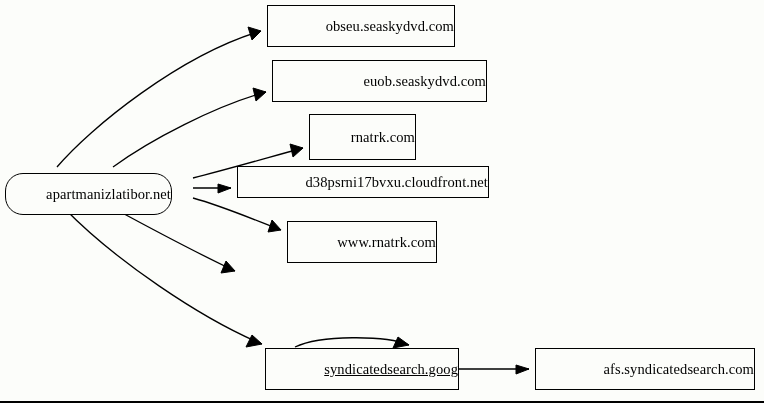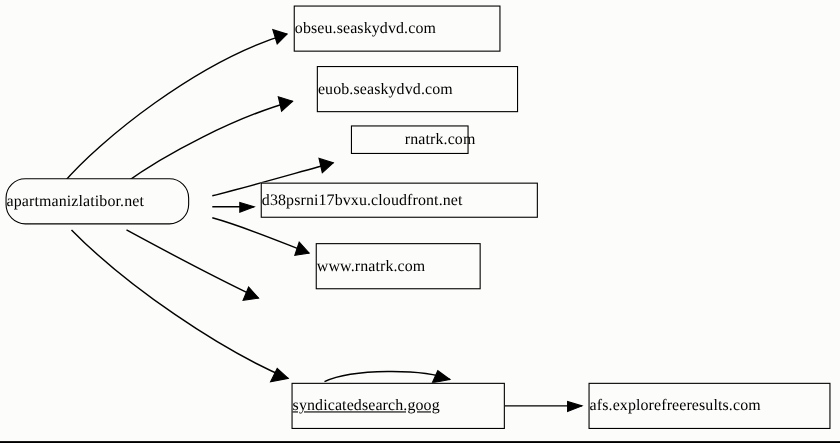--- a/index.html
+++ b/index.html
@@ -26,21 +26,21 @@
     height: 403px;
     pointer-events: none;
   }
   .node {
     position: absolute;
     box-sizing: border-box;
     background: #fcfdfa;
     border: 1px solid #000000;
     display: flex;
     align-items: center;
-    justify-content: flex-start;
+    justify-content: flex-end;
     white-space: nowrap;
   }
   .node-label {
     font-size: 14.5px;
     color: #000000;
     line-height: 1;
     letter-spacing: 0.1px;
   }
 </style>
 </head>
@@ -80,38 +80,38 @@
       <g>
         <path d="M 295,347 C 320,335 385,335 409,345" fill="none" stroke="#000000" stroke-width="1.3"></path>
         <path d="M 409,345 L 398,337 L 393,348 Z" fill="#000000" stroke="#000000" stroke-width="1"></path>
       </g>
       <g>
         <path d="M 459,369 L 529,369" fill="none" stroke="#000000" stroke-width="1.3"></path>
         <path d="M 529,369 L 516,365 L 516,374 Z" fill="#000000" stroke="#000000" stroke-width="1"></path>
       </g>
     </svg>
 
-  <div class="node" style="left: 5px; top: 162px; width: 167px; height: 42px; border-radius: 18px;">
+  <div class="node" style="left: 5px; top: 173px; width: 167px; height: 42px; border-radius: 18px;">
     <span class="node-label">apartmanizlatibor.net</span>
   </div>
   <div class="node" style="left: 267px; top: 5px; width: 188px; height: 42px;">
     <span class="node-label">obseu.seaskydvd.com</span>
   </div>
-  <div class="node" style="left: 288px; top: 60px; width: 183px; height: 42px;">
+  <div class="node" style="left: 272px; top: 60px; width: 215px; height: 42px;">
     <span class="node-label">euob.seaskydvd.com</span>
   </div>
-  <div class="node" style="left: 319px; top: 114px; width: 107px; height: 26px; padding-left: 48px;">
+  <div class="node" style="left: 309px; top: 114px; width: 107px; height: 46px; padding-left: 48px;">
     <span class="node-label">rnatrk.com</span>
   </div>
   <div class="node" style="left: 237px; top: 166px; width: 252px; height: 32px;">
     <span class="node-label">d38psrni17bvxu.cloudfront.net</span>
   </div>
   <div class="node" style="left: 287px; top: 221px; width: 150px; height: 42px;">
     <span class="node-label">www.rnatrk.com</span>
   </div>
   <div class="node" style="left: 265px; top: 348px; width: 194px; height: 42px; text-decoration: underline;">
     <span class="node-label">syndicatedsearch.goog</span>
   </div>
   <div class="node" style="left: 535px; top: 348px; width: 220px; height: 42px;">
-    <span class="node-label">afs.explorefreeresults.com</span>
+    <span class="node-label">afs.syndicatedsearch.com</span>
   </div>
 
 </div>
 
 </body></html>

